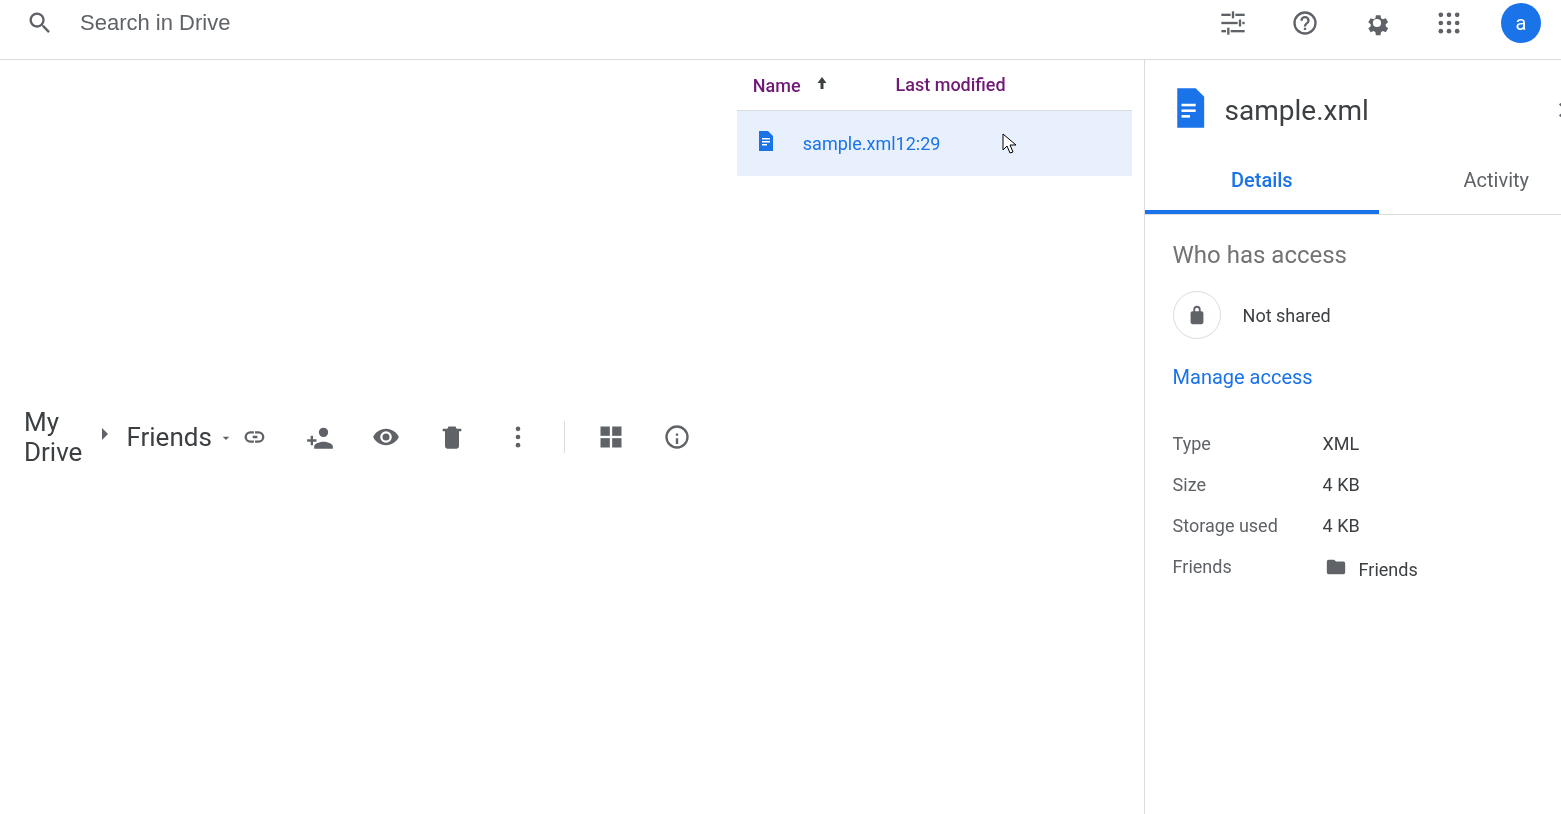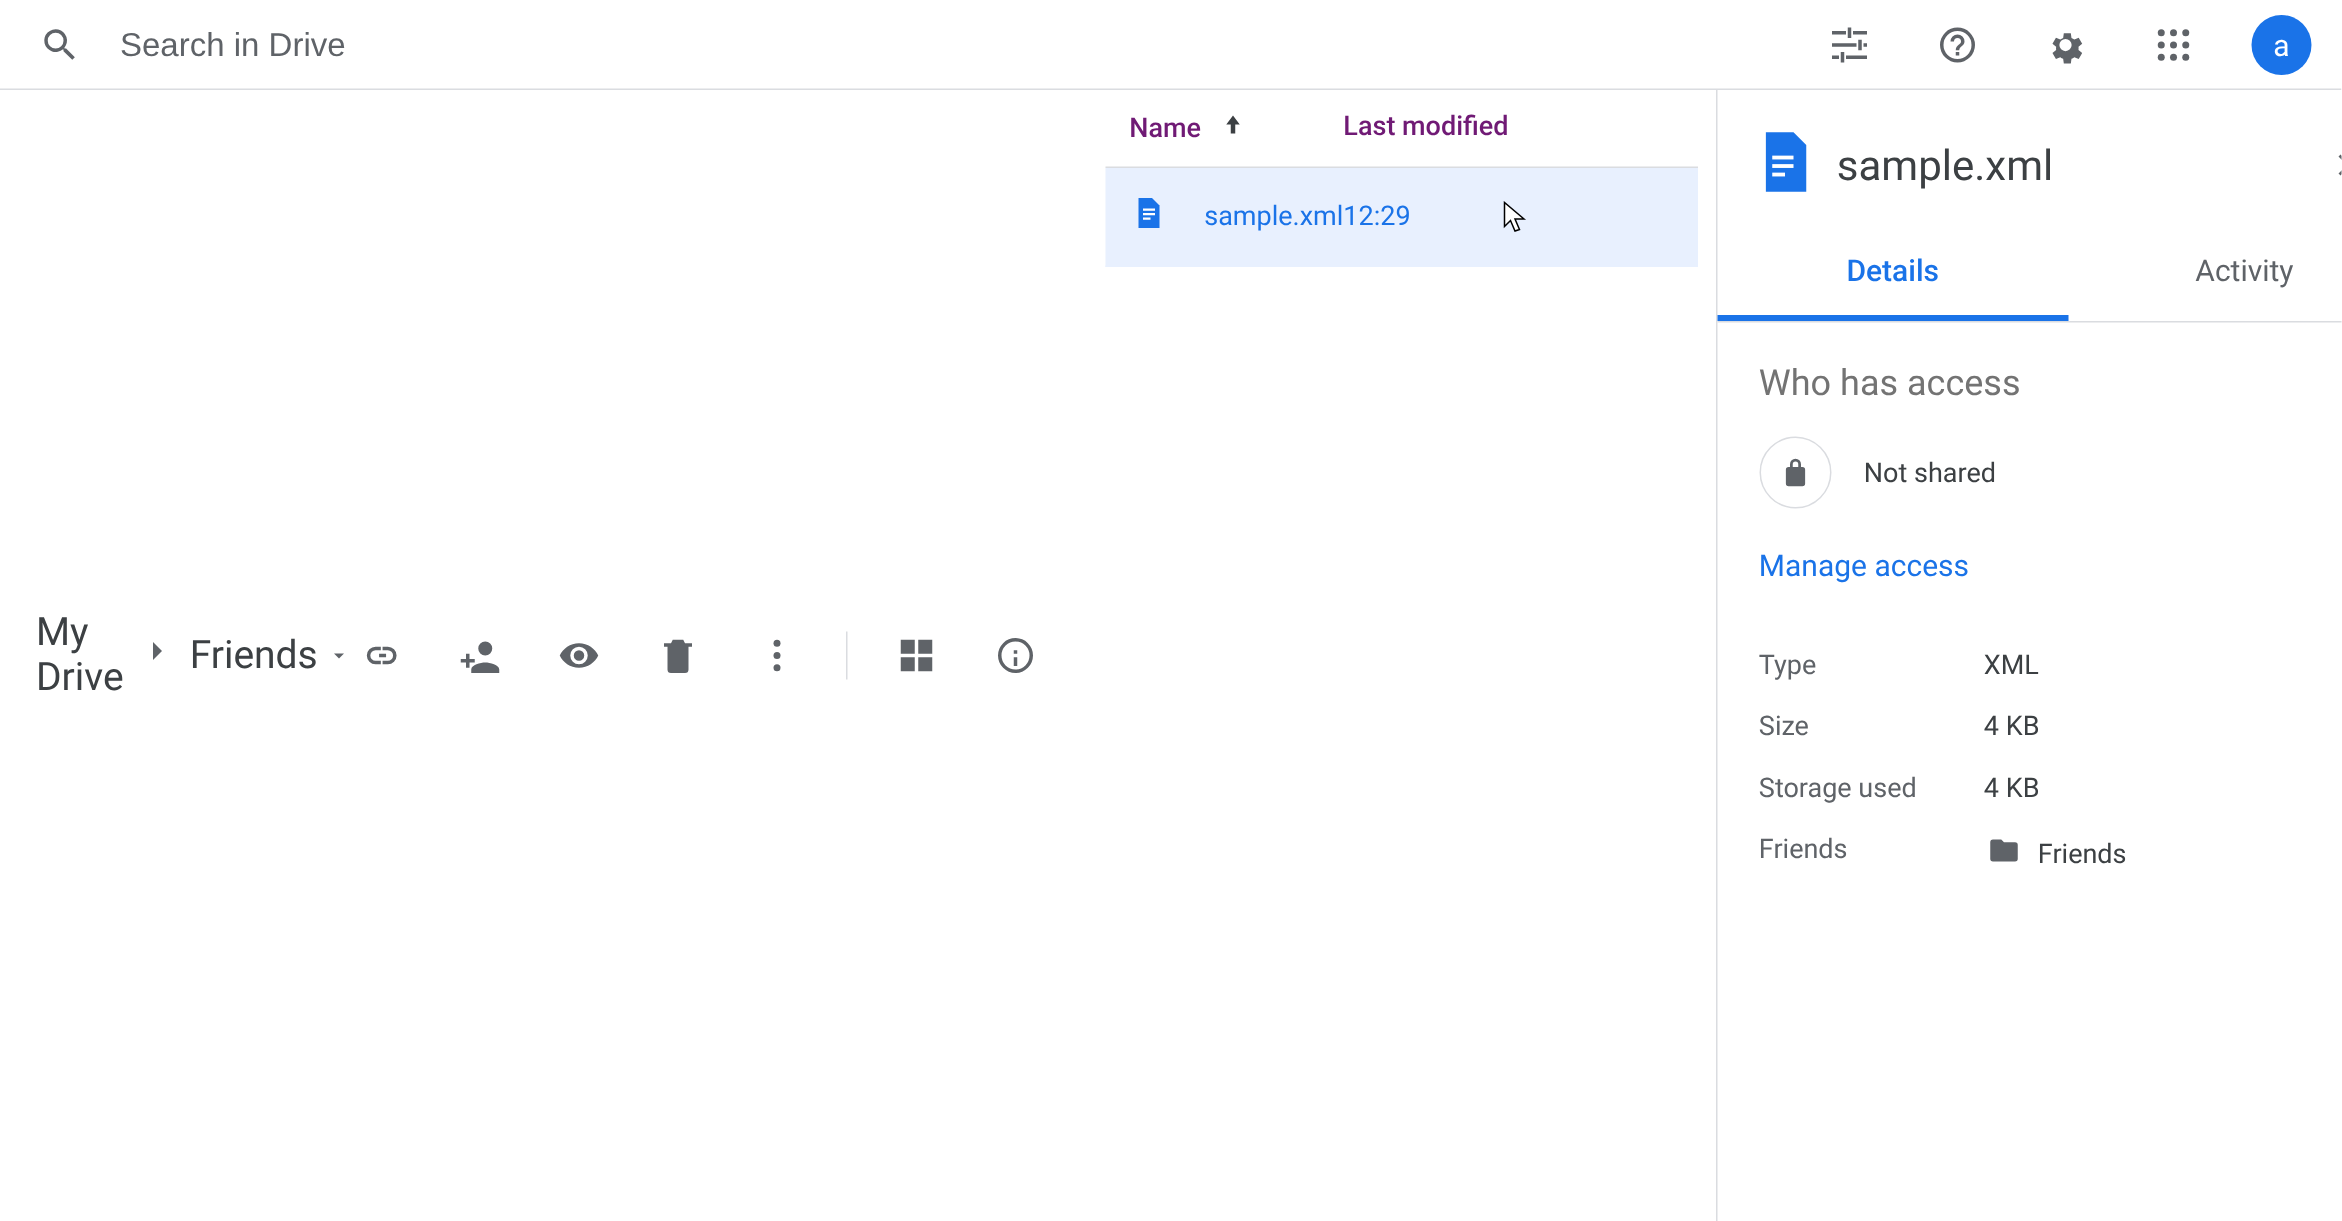--- a/index.html
+++ b/index.html
@@ -8,22 +8,22 @@
   background: #fff;
   color: #3c4043;
   width: 1561px;
   height: 814px;
   overflow: hidden;
   position: relative;
 }
 .topbar {
   height: 60px;
   display: flex;
-  align-items: center;
-  padding: 4px 20px;
+  align-items: flex-end;
+  padding: 16px 20px;
   border-bottom: 1px solid #dadce0;
 }
 .search-wrap {
   display: flex;
   align-items: center;
   gap: 20px;
   flex: 1;
 }
 .search-icon svg { width: 28px; height: 28px; fill: #5f6368; }
 .search-input {

